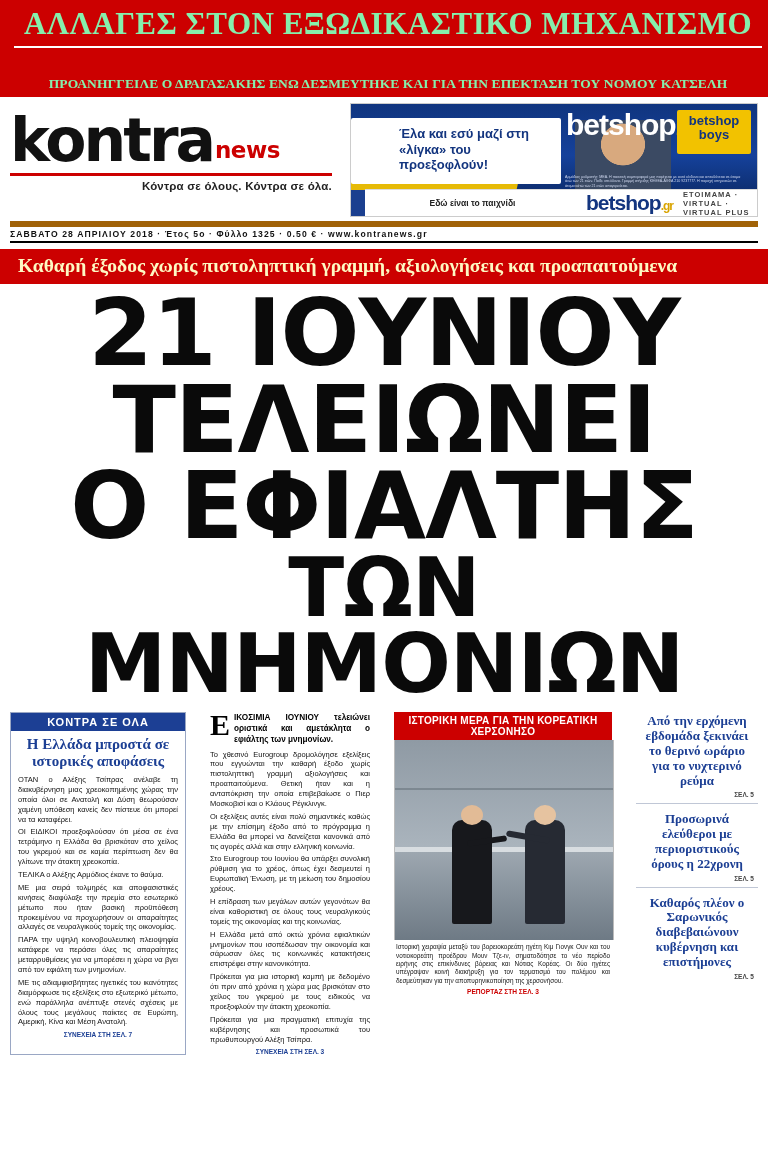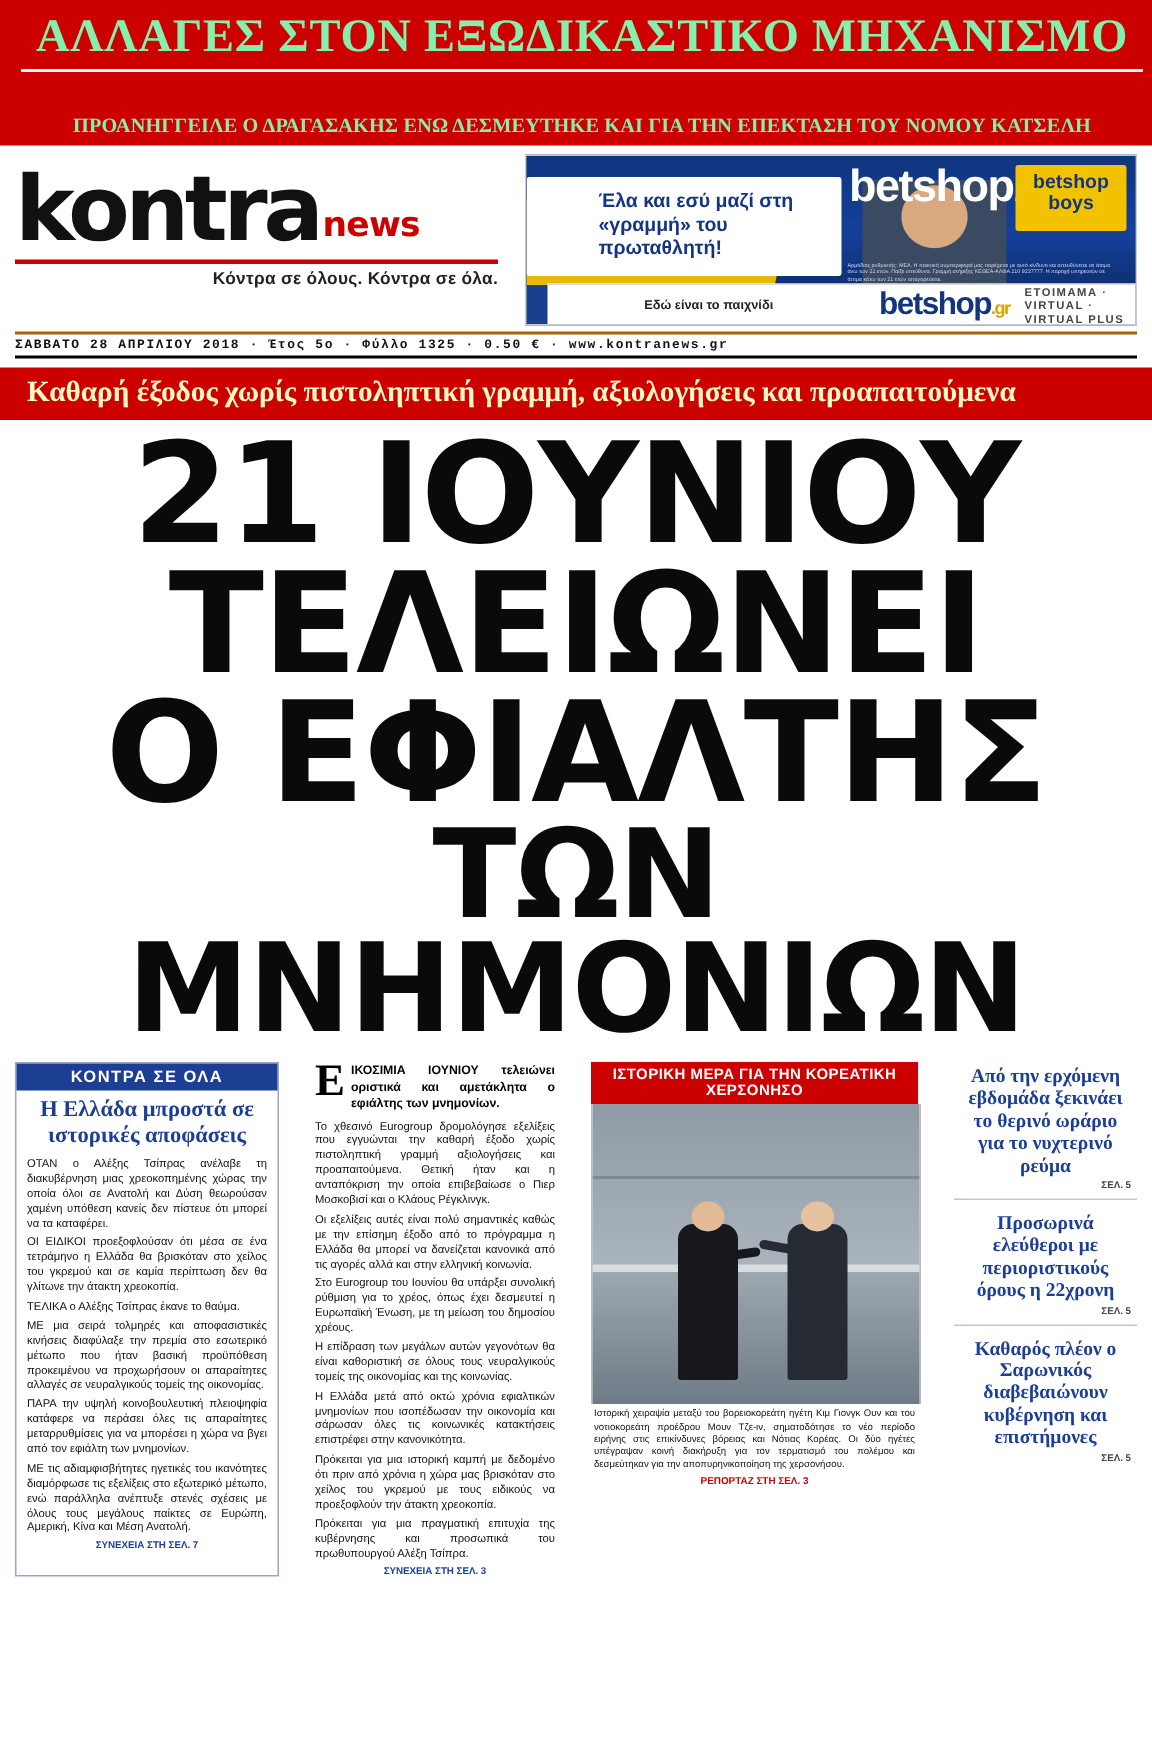--- a/index.html
+++ b/index.html
@@ -222,29 +222,28 @@
   .ad-bottom .tags {
     margin-left: 10px;
     font-size: 7.5px;
     letter-spacing: 1px;
     color: #444;
     font-weight: bold;
   }
 
   
   .infobar {
-    border-top: 2px solid #a16207;
+    border-top: 6px solid #a16207;
     border-bottom: 2px solid #000;
     margin: 4px 10px 0 10px;
     padding: 2px 0;
     font-size: 8.6px;
     letter-spacing: 1.1px;
     font-weight: bold;
     color: #111;
-    font-family: Liberation Mono, monospace;
   }
 
   
   .kicker {
     background: #cc0000;
     color: #fef9c3;
     margin: 6px 0 0 0;
     padding: 6px 10px 7px 18px;
     font-family: "Liberation Serif", serif;
     font-weight: bold;
@@ -456,21 +455,21 @@
       <div class="logo-slogan">Κόντρα σε όλους. Κόντρα σε όλα.</div>
     </div>
 
     <div class="ad-box">
       <div class="ad-top">
         <div class="ad-yellow-shape"></div>
         <div class="ad-person"></div>
         <div class="ad-white-panel">
           <div class="ad-copy">
             <span class="q">Έλα και εσύ μαζί στη</span>
-            <span class="q">«γραμμή» του πρωταθλητή!</span>
+            <span class="q">«λίγκα» του προεξοφλούν!</span>
           </div>
         </div>
         <div class="ad-brand-top">
           <span>betshop</span><span class="gr">.gr</span>
         </div>
         <div class="ad-boys">
           <div>betshop</div>
           <div>boys</div>
         </div>
         <div class="ad-fineprint">Αρμόδιος ρυθμιστής: ΜΕΑ. Η παικτική συμπεριφορά μας παρέχεται με αυτό κίνδυνο και απευθύνεται σε άτομα άνω των 21 ετών. Παίξε υπεύθυνα. Γραμμή στήριξης ΚΕΘΕΑ-ΑΛΦΑ 210 9237777. Η παροχή υπηρεσιών σε άτομα κάτω των 21 ετών απαγορεύεται.</div>
@@ -498,21 +497,21 @@
 
   <div class="bottom">
 
     <div class="col col-1">
       <div class="kontra-head">ΚΟΝΤΡΑ ΣΕ ΟΛΑ</div>
       <div class="col1-inner">
         <div class="col1-title">Η Ελλάδα μπροστά σε ιστορικές αποφάσεις</div>
         <div class="body-text">
           <p>ΟΤΑΝ ο Αλέξης Τσίπρας ανέλαβε τη διακυβέρνηση μιας χρεοκοπημένης χώρας την οποία όλοι σε Ανατολή και Δύση θεωρούσαν χαμένη υπόθεση κανείς δεν πίστευε ότι μπορεί να τα καταφέρει.</p>
           <p>ΟΙ ΕΙΔΙΚΟΙ προεξοφλούσαν ότι μέσα σε ένα τετράμηνο η Ελλάδα θα βρισκόταν στο χείλος του γκρεμού και σε καμία περίπτωση δεν θα γλίτωνε την άτακτη χρεοκοπία.</p>
-          <p>ΤΕΛΙΚΑ ο Αλέξης Τσίπρας έκανε το θαύμα.</p>
+          <p>ΤΕΛΙΚΑ ο Αλέξης Αρμόδιος έκανε το θαύμα.</p>
           <p>ΜΕ μια σειρά τολμηρές και αποφασιστικές κινήσεις διαφύλαξε την πρεμία στο εσωτερικό μέτωπο που ήταν βασική προϋπόθεση προκειμένου να προχωρήσουν οι απαραίτητες αλλαγές σε νευραλγικούς τομείς της οικονομίας.</p>
           <p>ΠΑΡΑ την υψηλή κοινοβουλευτική πλειοψηφία κατάφερε να περάσει όλες τις απαραίτητες μεταρρυθμίσεις για να μπορέσει η χώρα να βγει από τον εφιάλτη των μνημονίων.</p>
           <p>ΜΕ τις αδιαμφισβήτητες ηγετικές του ικανότητες διαμόρφωσε τις εξελίξεις στο εξωτερικό μέτωπο, ενώ παράλληλα ανέπτυξε στενές σχέσεις με όλους τους μεγάλους παίκτες σε Ευρώπη, Αμερική, Κίνα και Μέση Ανατολή.</p>
         </div>
         <div class="cont-note">ΣΥΝΕΧΕΙΑ ΣΤΗ ΣΕΛ. 7</div>
       </div>
     </div>
 
     <div class="col col-2">
       <div class="dropcap-wrap">

